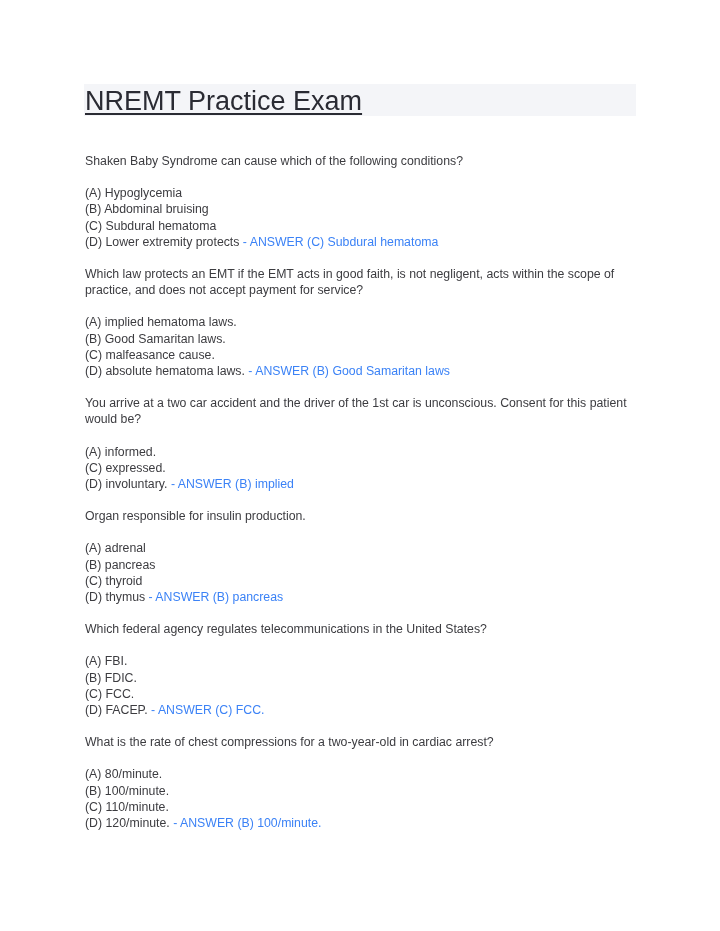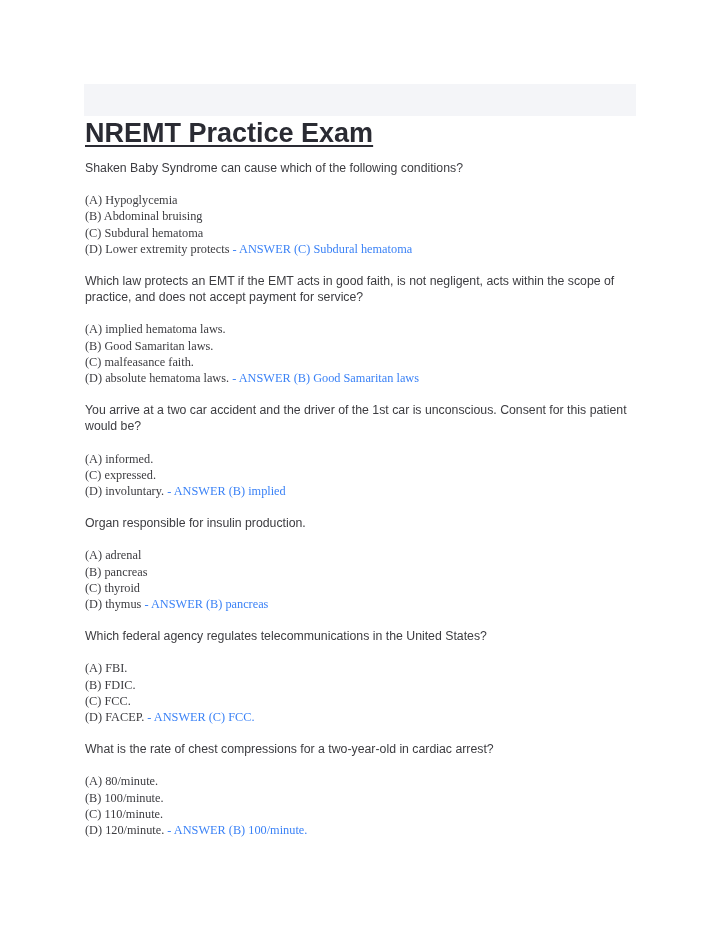--- a/index.html
+++ b/index.html
@@ -27,48 +27,46 @@
       top: 84px;
       width: 552px;
       height: 32px;
       background: #f4f5f8;
     }
     .title {
       position: absolute;
       left: 85px;
       top: 84px;
       font-size: 27px;
-      font-weight: bold;
+      font-weight: normal;
       color: #2a2b33;
       text-decoration: underline;
       text-decoration-thickness: 2px;
       text-underline-offset: 3px;
       line-height: 34px;
       white-space: nowrap;
-      margin-top: 32px;
     }
     .content {
       position: absolute;
       left: 85px;
       top: 145px;
       width: 545px;
       font-size: 12.3px;
       line-height: 16.2px;
       color: #3c3c40;
     }
     .question-block {
       margin: 0 0 16px 0;
     }
     .question {
-      margin: 15px 0 16px 0;
+      margin: 8px 0 16px 0;
     }
     .option {
       margin: 0;
       white-space: nowrap;
-      font-family: Liberation Serif, serif;
     }
     .answer-inline {
       color: #3b82f6;
     }
   </style>
 </head>
 <body>
 
 <div class="page">
   <div class="title-bar"></div>
@@ -81,21 +79,21 @@
       <p class="option">(A) Hypoglycemia</p>
       <p class="option">(B) Abdominal bruising</p>
       <p class="option">(C) Subdural hematoma</p>
       <p class="option"><span>(D) Lower extremity protects</span><span class="answer-inline"> - ANSWER (C) Subdural hematoma</span></p>
     </div>
 
     <div class="question-block">
       <p class="question">Which law protects an EMT if the EMT acts in good faith, is not negligent, acts within the scope of practice, and does not accept payment for service?</p>
       <p class="option">(A) implied hematoma laws.</p>
       <p class="option">(B) Good Samaritan laws.</p>
-      <p class="option">(C) malfeasance faith.</p>
+      <p class="option">(C) malfeasance cause.</p>
       <p class="option"><span>(D) absolute hematoma laws.</span><span class="answer-inline"> - ANSWER (B) Good Samaritan laws</span></p>
     </div>
 
     <div class="question-block">
       <p class="question">You arrive at a two car accident and the driver of the 1st car is unconscious. Consent for this patient would be?</p>
       <p class="option">(A) informed.</p>
       <p class="option">(C) expressed.</p>
       <p class="option"><span>(D) involuntary.</span><span class="answer-inline"> - ANSWER (B) implied</span></p>
     </div>
 

